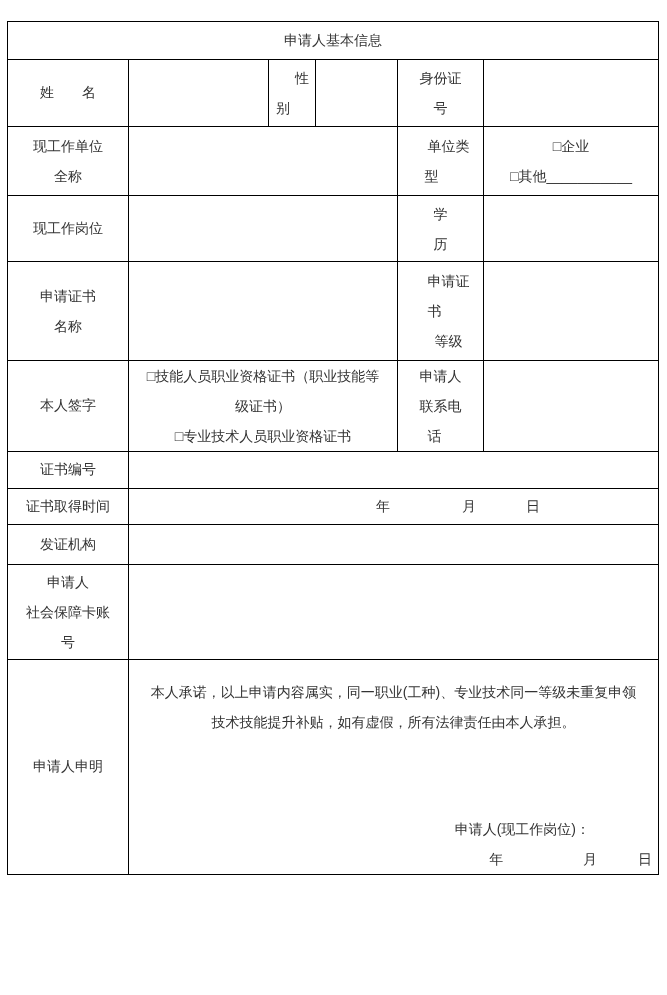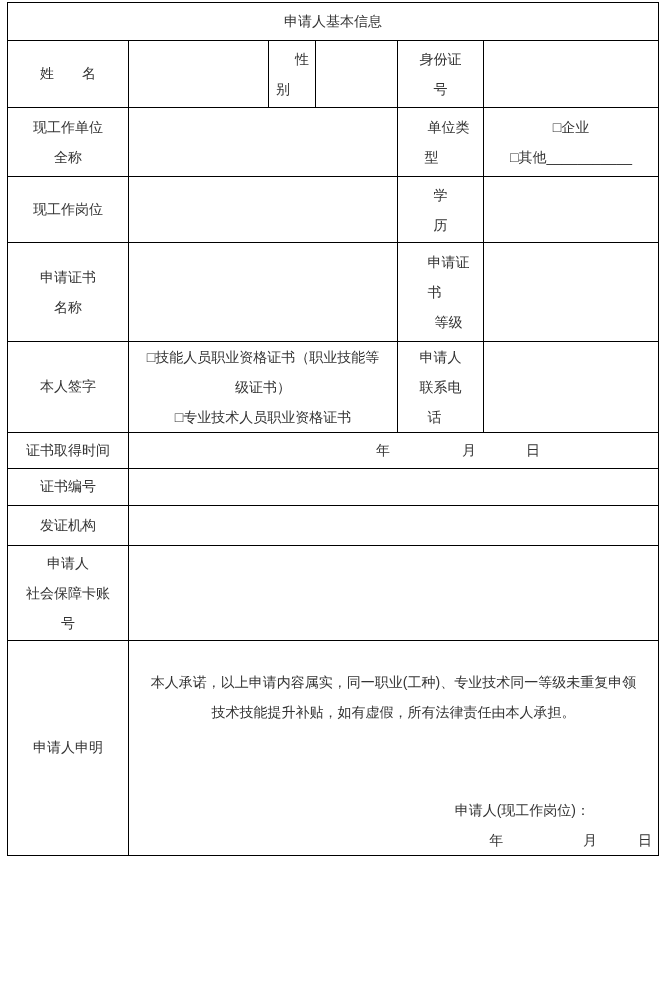--- a/index.html
+++ b/index.html
@@ -1,38 +1,38 @@
 <!DOCTYPE html>
 <html><head>
 <meta charset="utf-8">
 <style>
   html,body{margin:0;padding:0;background:#ffffff;}
   body{position:relative;width:667px;height:995px;overflow:hidden;
        font-family:"Liberation Sans",sans-serif;color:#333333;}
-  table.form{position:absolute;left:7px;top:2px;width:651px;
+  table.form{position:absolute;left:7px;top:21px;width:651px;
        border-collapse:collapse;table-layout:fixed;}
   td,th{border:1px solid #000000;padding:0;margin:0;
        font-size:14px;font-weight:normal;color:#333333;
        text-align:center;vertical-align:middle;overflow:hidden;}
   .ln{line-height:30px;}
   .sh-r{transform:translateX(10px);}
   .sh-l{transform:translateX(-9px);}
   .sh-r2{transform:translateX(8px);}
   .sh-l2{transform:translateX(-6px);}
   
   .date-cell{position:relative;height:100%;}
   .date-cell span{position:absolute;top:50%;transform:translateY(-50%);}
   .date-y{left:247px;} .date-m{left:333px;} .date-d{left:397px;}
   
   .yn-cell{position:relative;height:100%;}
   .yn-cell span{position:absolute;top:50%;transform:translateY(-50%);}
   .yn-yes{left:158px;} .yn-no{left:352px;}
   
   .decl{display:flex;flex-direction:column;height:213px;text-align:center;}
-  .decl-para{margin-top:25px;}
+  .decl-para{margin-top:16px;}
   .decl-spacer{flex:1;}
   .decl-sign{text-align:right;padding-right:68px;line-height:30px;}
   .decl-date{text-align:right;padding-right:6px;line-height:30px;}
   .decl-date .dy{margin-right:76px;} .decl-date .dm{margin-right:37px;}
 </style>
 </head>
 <body>
 
 <table class="form">
   <colgroup>
@@ -114,34 +114,34 @@
       <div class="ln">□专业技术人员职业资格证书</div>
     </td>
     <td>
       <div class="ln">申请人</div>
       <div class="ln">联系电</div>
       <div class="ln sh-l2">话</div>
     </td>
     <td></td>
   </tr>
 
+  <tr style="height:37px">
+    <td>证书编号</td>
+    <td colspan="5"></td>
+  </tr>
+
   <tr style="height:36px">
     <td>证书取得时间</td>
     <td colspan="5">
       <div class="date-cell">
         <span class="date-y">年</span>
         <span class="date-m">月</span>
         <span class="date-d">日</span>
       </div>
     </td>
-  </tr>
-
-  <tr style="height:37px">
-    <td>证书编号</td>
-    <td colspan="5"></td>
   </tr>
 
   <tr style="height:40px">
     <td>发证机构</td>
     <td colspan="5"></td>
   </tr>
 
   <tr style="height:95px">
     <td>
       <div class="ln">申请人</div>

